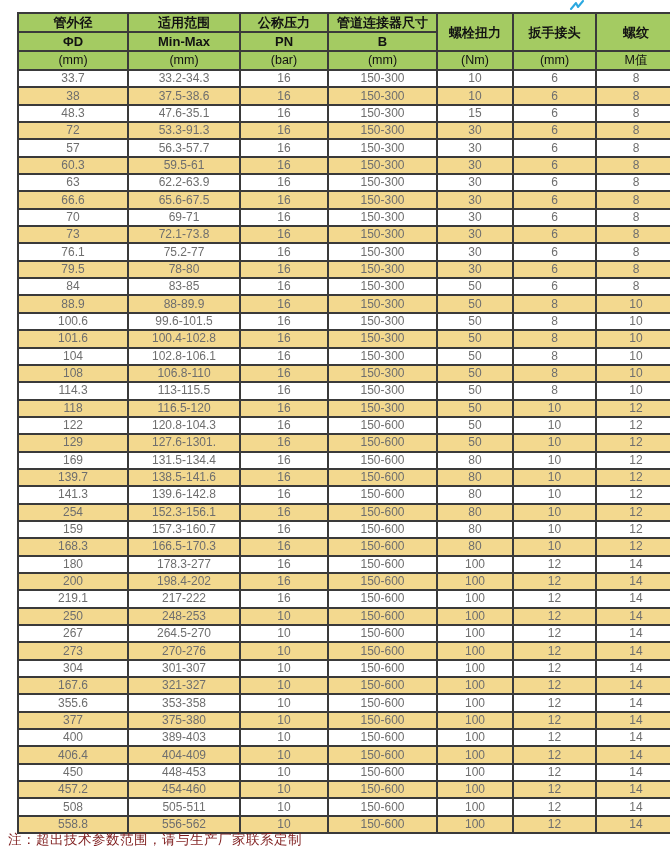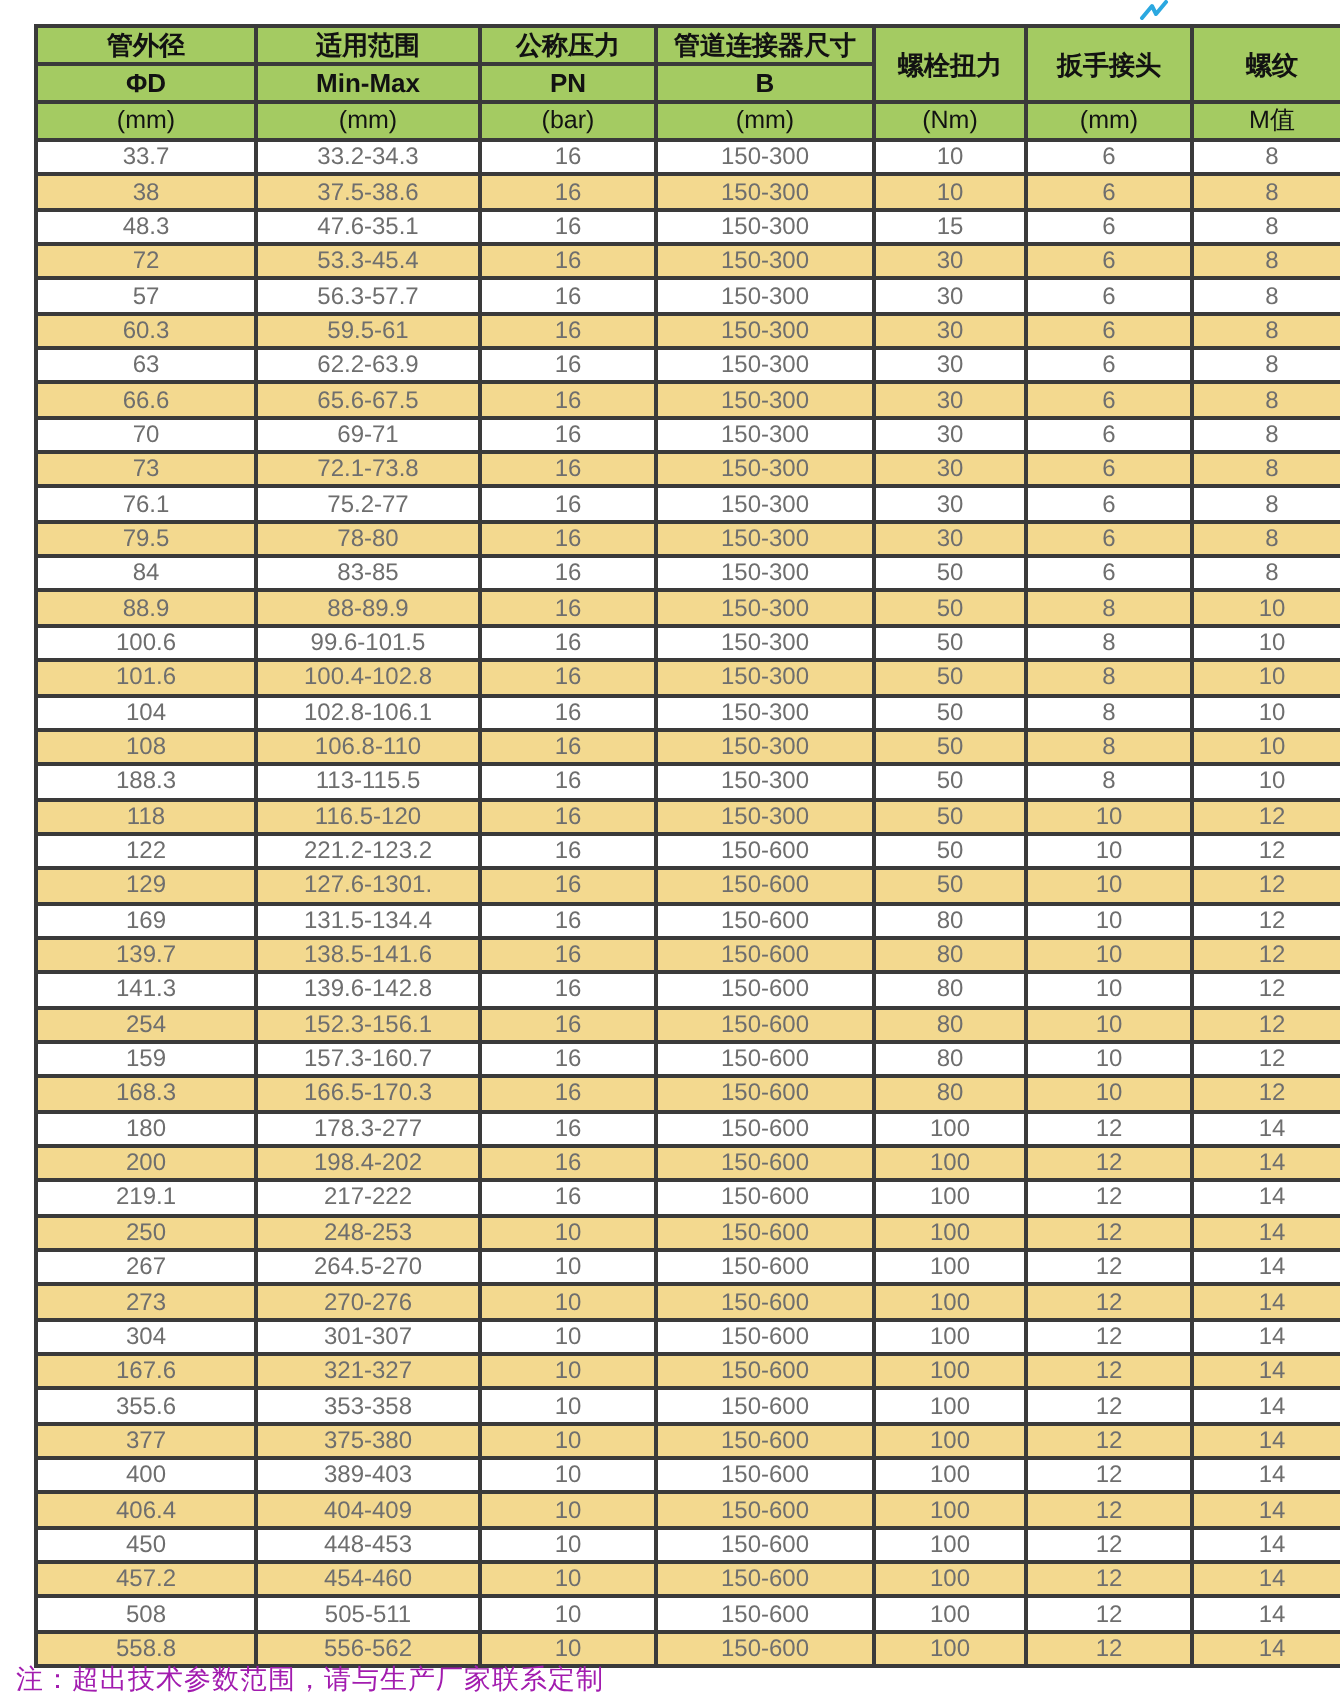--- a/index.html
+++ b/index.html
@@ -64,21 +64,21 @@
     font-weight: 400;
   }
   .spec-table tbody tr:nth-child(even) td {
     background: var(--tan, #f3d98f);
   }
   .footnote {
     position: absolute;
     left: 8px;
     top: 831px;
     font-size: 13.5px;
-    color: #a21caf;
+    color: #7f1d1d;
     font-family: "Liberation Serif", serif;
     letter-spacing: 0.5px;
   }
 </style>
 </head>
 <body>
 
 <svg class="blue-mark" viewBox="0 0 18 12">
   <polyline points="3,9 8,3 10,7 15,1" fill="none" stroke="#2ba8e0" stroke-width="2" stroke-linecap="round" stroke-linejoin="round"></polyline>
 </svg>
@@ -142,21 +142,21 @@
         <td>48.3</td>
         <td>47.6-35.1</td>
         <td>16</td>
         <td>150-300</td>
         <td>15</td>
         <td>6</td>
         <td>8</td>
       </tr>
       <tr>
         <td>72</td>
-        <td>53.3-45.4</td>
+        <td>53.3-91.3</td>
         <td>16</td>
         <td>150-300</td>
         <td>30</td>
         <td>6</td>
         <td>8</td>
       </tr>
       <tr>
         <td>57</td>
         <td>56.3-57.7</td>
         <td>16</td>
@@ -276,40 +276,40 @@
       <tr>
         <td>108</td>
         <td>106.8-110</td>
         <td>16</td>
         <td>150-300</td>
         <td>50</td>
         <td>8</td>
         <td>10</td>
       </tr>
       <tr>
-        <td>188.3</td>
+        <td>114.3</td>
         <td>113-115.5</td>
         <td>16</td>
         <td>150-300</td>
         <td>50</td>
         <td>8</td>
         <td>10</td>
       </tr>
       <tr>
         <td>118</td>
         <td>116.5-120</td>
         <td>16</td>
         <td>150-300</td>
         <td>50</td>
         <td>10</td>
         <td>12</td>
       </tr>
       <tr>
         <td>122</td>
-        <td>221.2-123.2</td>
+        <td>120.8-104.3</td>
         <td>16</td>
         <td>150-600</td>
         <td>50</td>
         <td>10</td>
         <td>12</td>
       </tr>
       <tr>
         <td>129</td>
         <td>127.6-1301.</td>
         <td>16</td>

